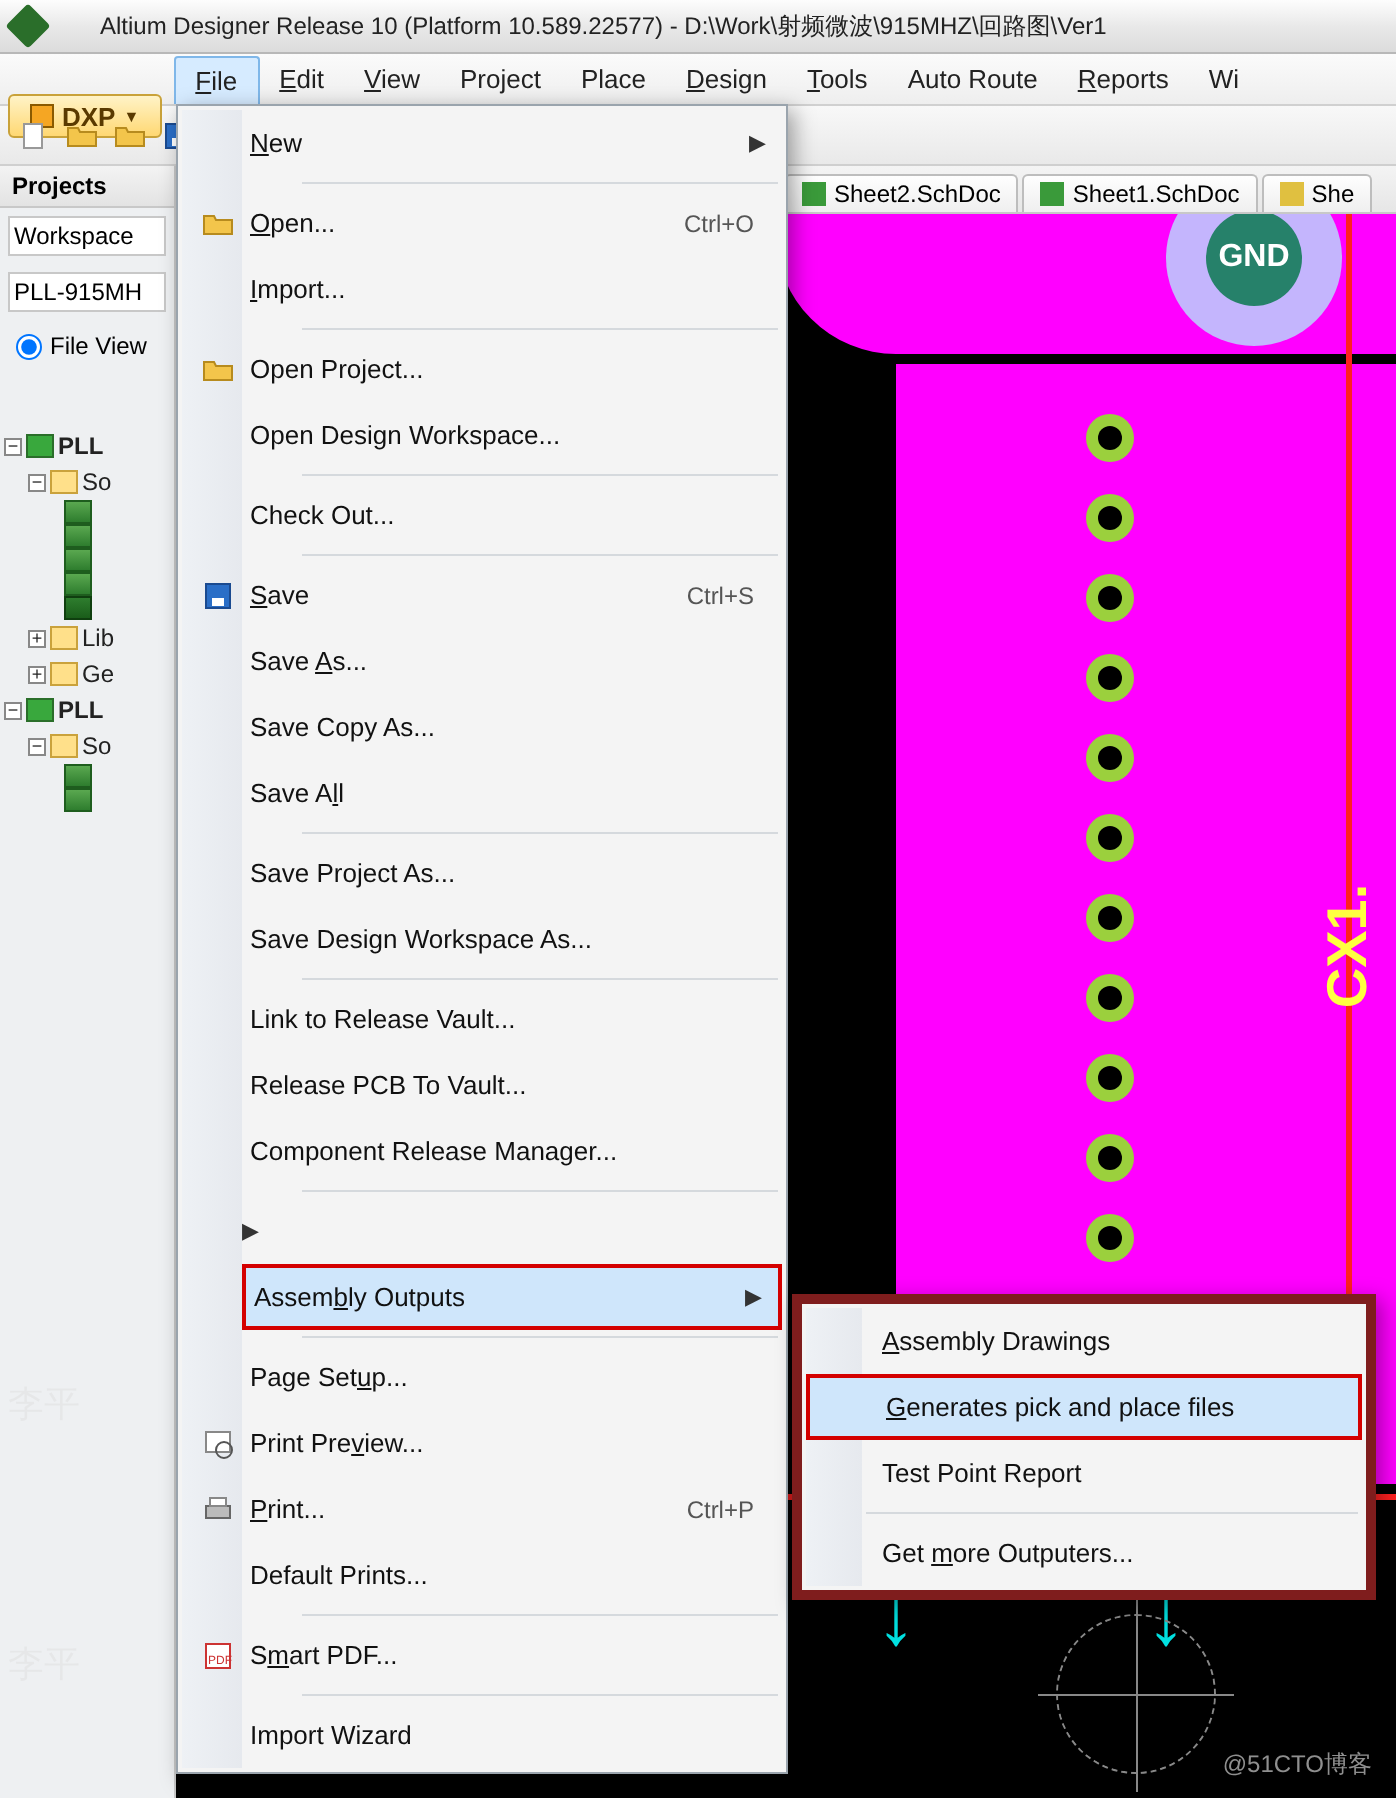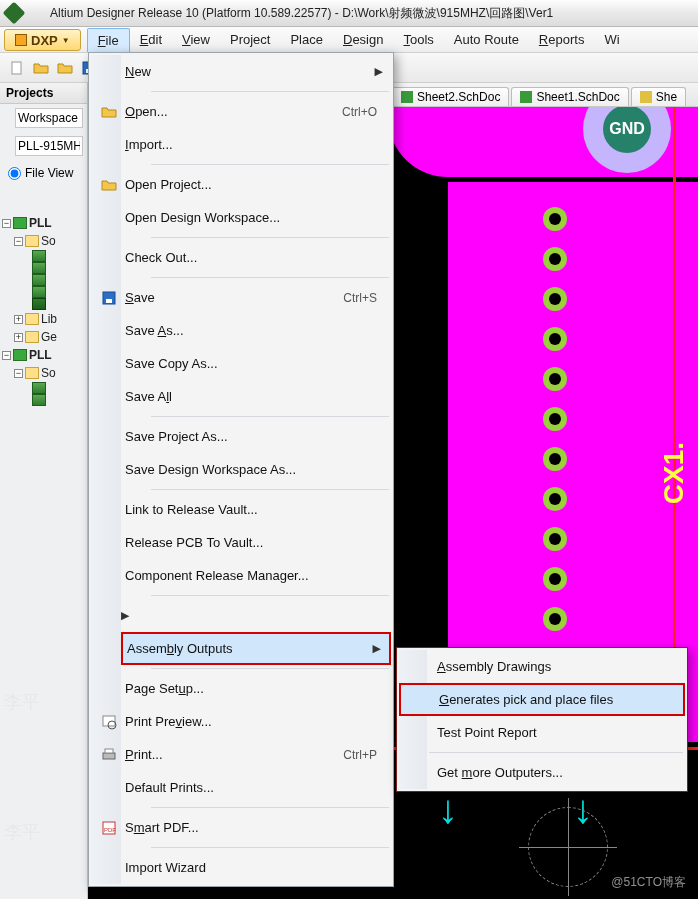--- a/index.html
+++ b/index.html
@@ -2,37 +2,37 @@
 <html><head>
 <meta charset="utf-8">
 <style>
   * { box-sizing: border-box; margin: 0; padding: 0; font-family: "Microsoft YaHei", "Segoe UI", Tahoma, sans-serif; }
   body { width: 698px; height: 899px; overflow: hidden; background: #f0f0f0; position: relative; }
 
   .titlebar { height: 27px; background: linear-gradient(#fdfdfd,#e9e9e9,#dcdcdc); display: flex; align-items: center; padding: 0 6px; font-size: 12px; color: #222; border-bottom: 1px solid #b8b8b8; gap: 22px; }
   .titlebar .app-icon { width: 16px; height: 16px; background: #2a6e2a; margin-right: 6px; border-radius: 2px; transform: rotate(45deg);}
   
   .menubar { height: 26px; background: linear-gradient(#fbfbfb,#eeeeee); display: flex; align-items: stretch; padding: 0 2px; font-size: 13px; color: #222; border-bottom: 1px solid #d0d0d0; }
-  .dxp-btn { background: linear-gradient(#fff3c7,#ffd873); border: 1px solid #c9a23a; border-radius: 3px; padding: 0 10px; display: flex; align-items: center; gap: 4px; font-weight: bold; color: #5a3a00; margin: 2px 6px 2px 2px; height: 22px; }
+  .dxp-btn { background: linear-gradient(#fff3c7,#ffd873); border: 1px solid #c9a23a; border-radius: 3px; padding: 0 10px; display: flex; align-items: center; gap: 4px; font-weight: bold; color: #5a3a00; margin: 20px 6px 2px 2px; height: 22px; }
   .dxp-btn .box { width: 12px; height: 12px; background: #f5a623; border: 1px solid #8a5a00; }
   .dxp-btn .arrow { font-size: 8px; }
   .menubar .mitem { padding: 0 10px; display: flex; align-items: center; }
   .menubar .mitem.open { background: #d6ebff; border: 1px solid #7fb7e9; border-bottom: none; border-radius: 2px 2px 0 0; margin-top: 1px; }
   .menubar .mitem u { text-decoration: underline; }
 
   .toolbar { height: 30px; background: linear-gradient(#f8f8f8,#e9e9e9); border-bottom: 1px solid #cfcfcf; display: flex; align-items: center; padding: 0 6px; gap: 2px; }
   .toolbar .tbtn { width: 22px; height: 22px; border: 1px solid transparent; border-radius: 2px; display: flex; align-items: center; justify-content: center; }
   .toolbar .tbtn svg { width: 16px; height: 16px; }
   .toolbar .sep { width: 1px; height: 20px; background: #c8c8c8; margin: 0 4px; }
 
   .main { display: flex; height: calc(899px - 27px - 26px - 30px); }
 
   .left-panel { width: 88px; background: #eef0f2; border-right: 1px solid #c8c8c8; display: flex; flex-direction: column; }
   .panel-head { background: linear-gradient(#f3f3f3,#e3e3e3); font-size: 12px; font-weight: bold; padding: 3px 6px; border-bottom: 1px solid #c8c8c8; }
-  .ws-row { padding: 4px 4px; margin-left: 11px; }
+  .ws-row { padding: 4px 4px; }
   .ws-row input { width: 100%; font-size: 12px; padding: 2px; border: 1px solid #c8c8c8; background: #fff; }
   .fileview { font-size: 12px; padding: 6px 8px; display: flex; align-items: center; gap: 4px; }
   .fileview input[type="radio"]{ margin: 0; }
   .tree { font-size: 12px; padding: 4px 2px; line-height: 18px; color: #222; overflow: hidden; white-space: nowrap; }
   .tree .row { display: flex; align-items: center; gap: 2px; }
   .tree .ind { display: inline-block; }
   .tree .box { width: 9px; height: 9px; border: 1px solid #888; display: inline-flex; align-items: center; justify-content: center; font-size: 9px; line-height: 7px; background: #fff; }
   .tree .ico { width: 14px; height: 12px; display: inline-block; }
   .ico-prj { background: #39a83d; border: 1px solid #2a6e2a; }
   .ico-fold { background: #ffe08a; border: 1px solid #caa23c; }
@@ -66,21 +66,21 @@
   .items { flex: 1; }
   .mi { display: flex; align-items: center; height: 33px; padding: 0 8px 0 6px; position: relative; }
   .mi .icon { width: 24px; display: flex; justify-content: center; margin-left: -30px; }
   .mi .label { flex: 1; padding-left: 4px; white-space: nowrap; }
   .mi .label u { text-decoration: underline; }
   .mi .accel { color: #555; font-size: 12px; padding-right: 6px; }
   .mi .sub { font-size: 11px; color: #333; }
   .mi.hl { border: 2px solid #d40000; background: #cfe6fb; }
   .msep { height: 1px; background: #d5d9dd; margin: 3px 2px 3px 30px; }
 
-  .submenu { position: absolute; top: 647px; left: 396px; width: 292px; background: #f4f4f4; border: 1px solid #7f1d1d; box-shadow: 3px 3px 10px rgba(0,0,0,0.35); font-size: 13px; color: #111; padding: 2px; z-index: 60; }
+  .submenu { position: absolute; top: 647px; left: 396px; width: 292px; background: #f4f4f4; border: 5px solid #7f1d1d; box-shadow: 3px 3px 10px rgba(0,0,0,0.35); font-size: 13px; color: #111; padding: 2px; z-index: 60; }
   .submenu .mi { height: 33px; padding-left: 34px; }
   .submenu .gutter2 { position: absolute; left: 2px; top: 2px; bottom: 2px; width: 28px; background: linear-gradient(to right,#eef1f5,#e6e9ee); }
   .submenu .mi.hl { border: 2px solid #d40000; background: #cfe6fb; }
 
   .watermark { position: absolute; right: 12px; bottom: 8px; color: #ccc; font-size: 12px; opacity: 0.7; z-index: 5;}
   .ghost { position: absolute; color: #d8d8d8; font-size: 18px; opacity: 0.35; pointer-events:none; z-index: 2;}
   
   .ico-svg { width: 16px; height: 16px; }
 </style>
 </head>

